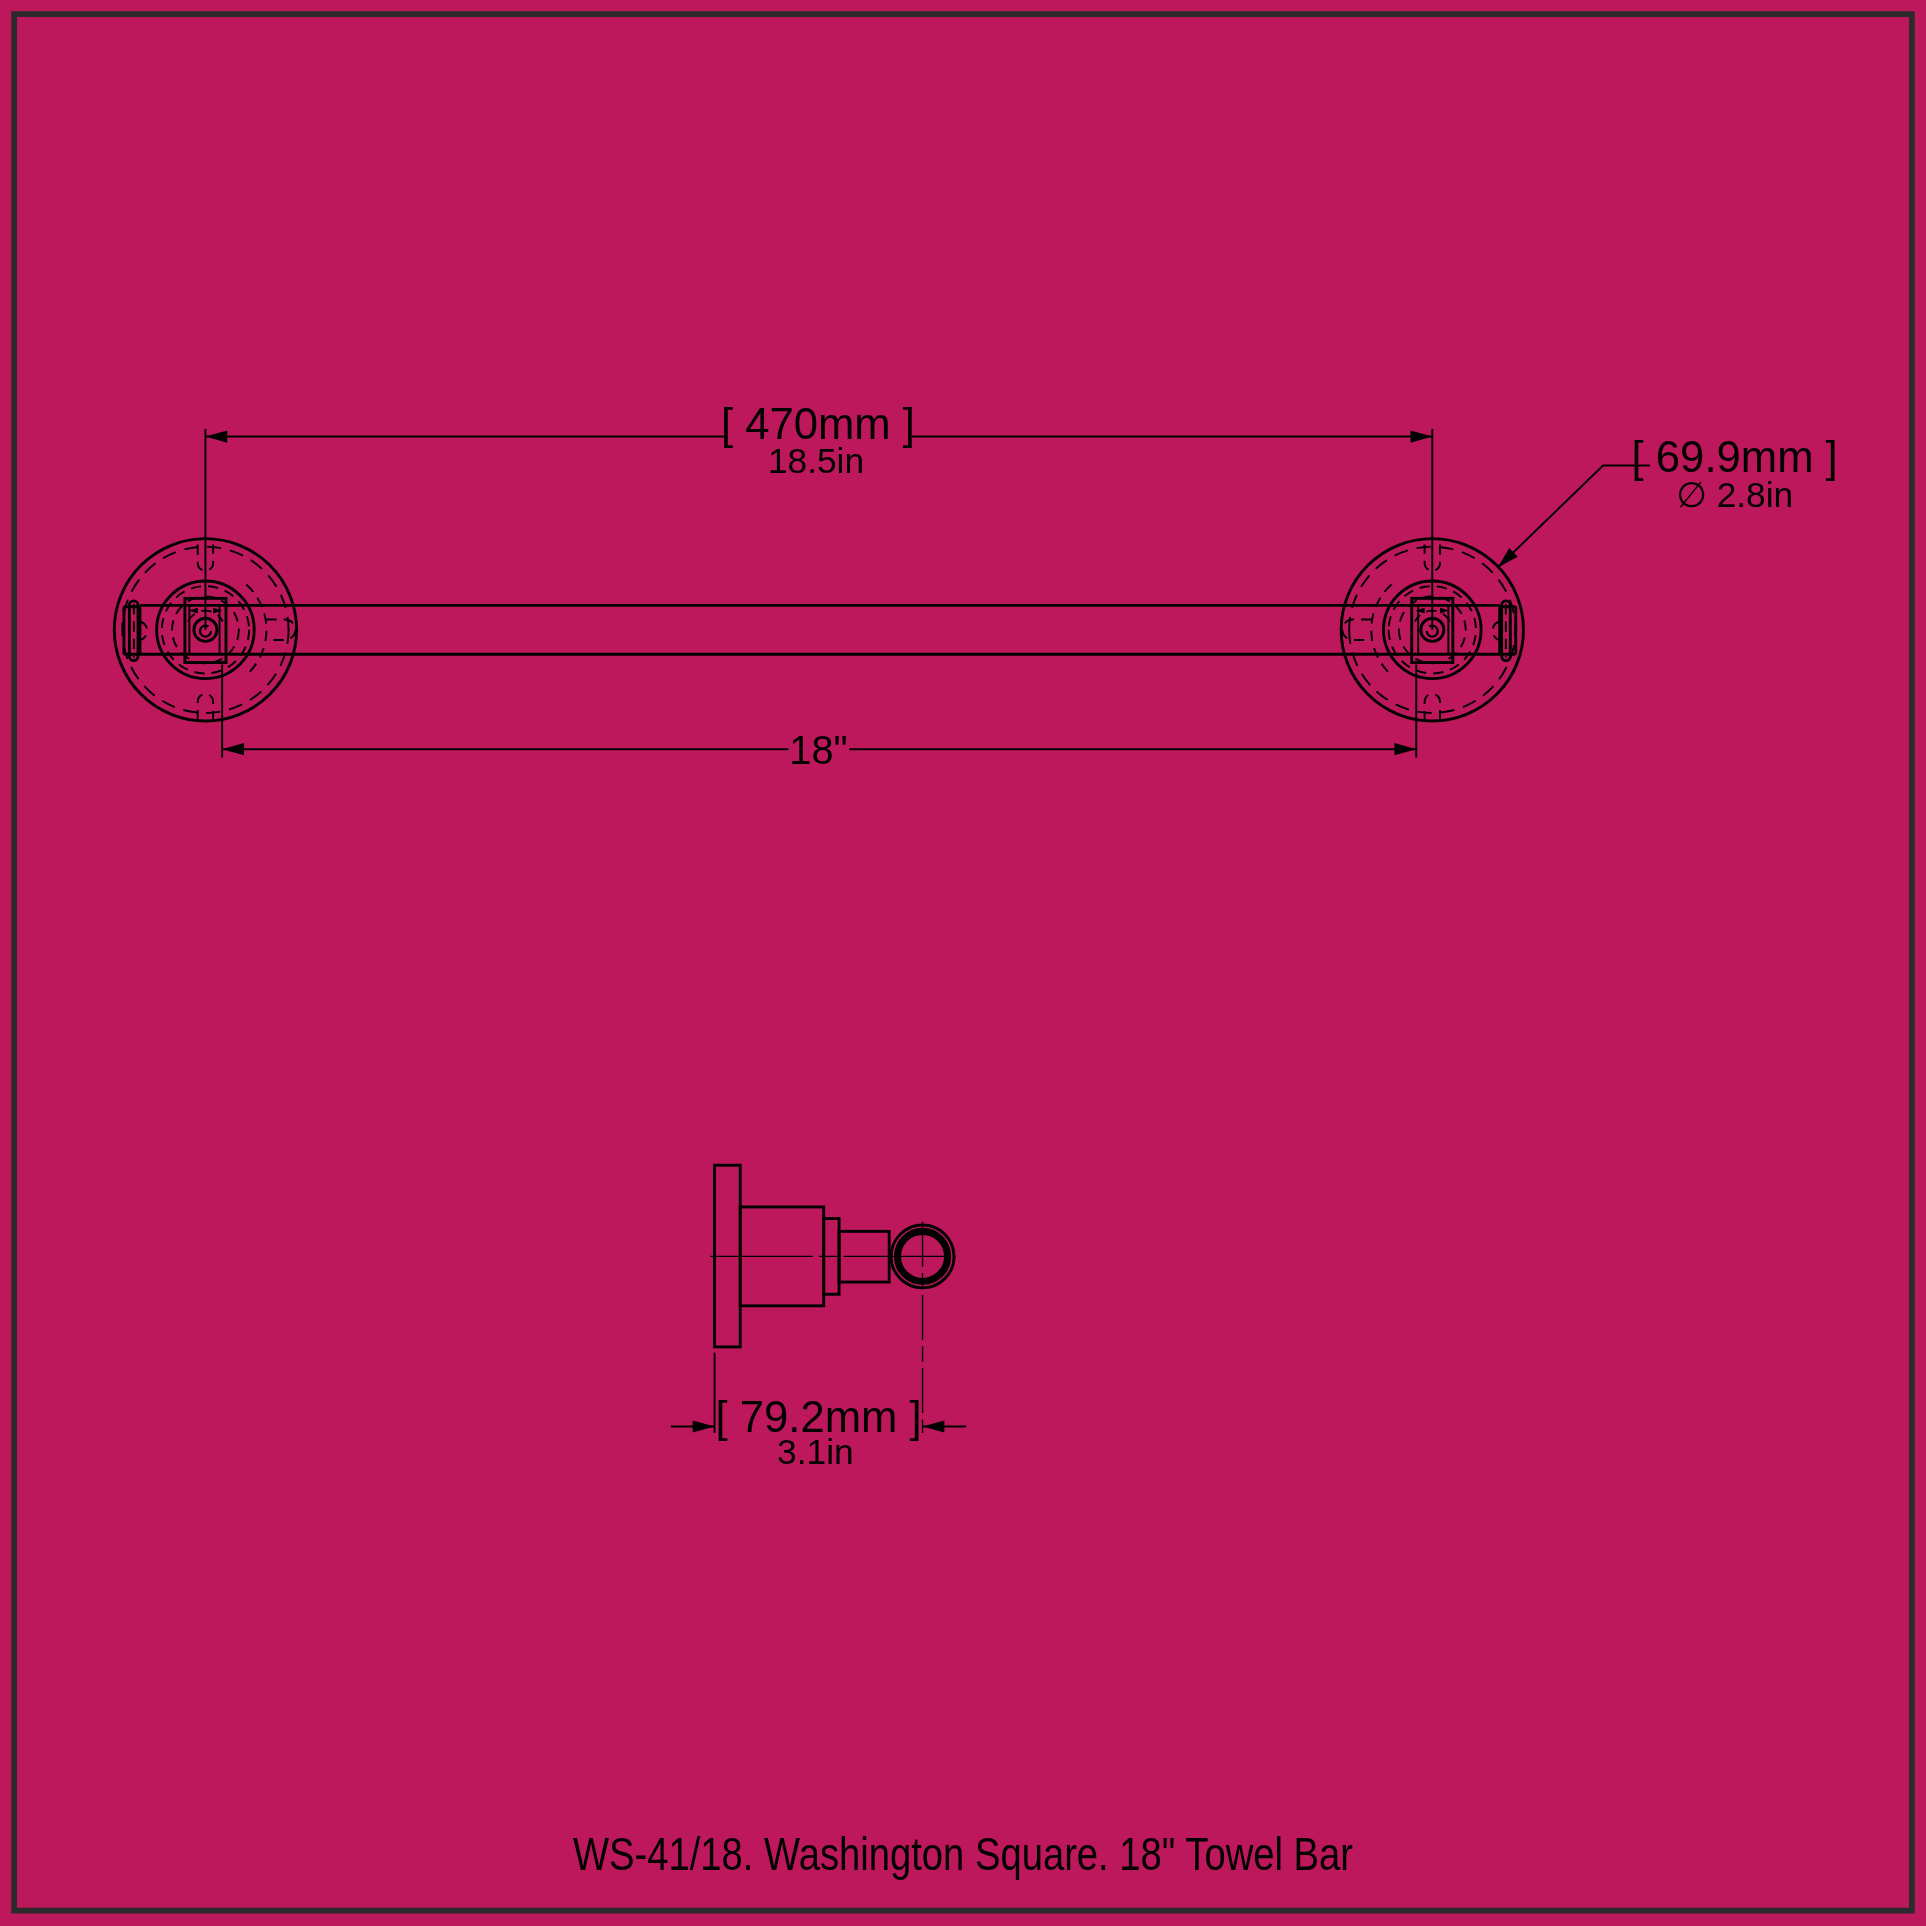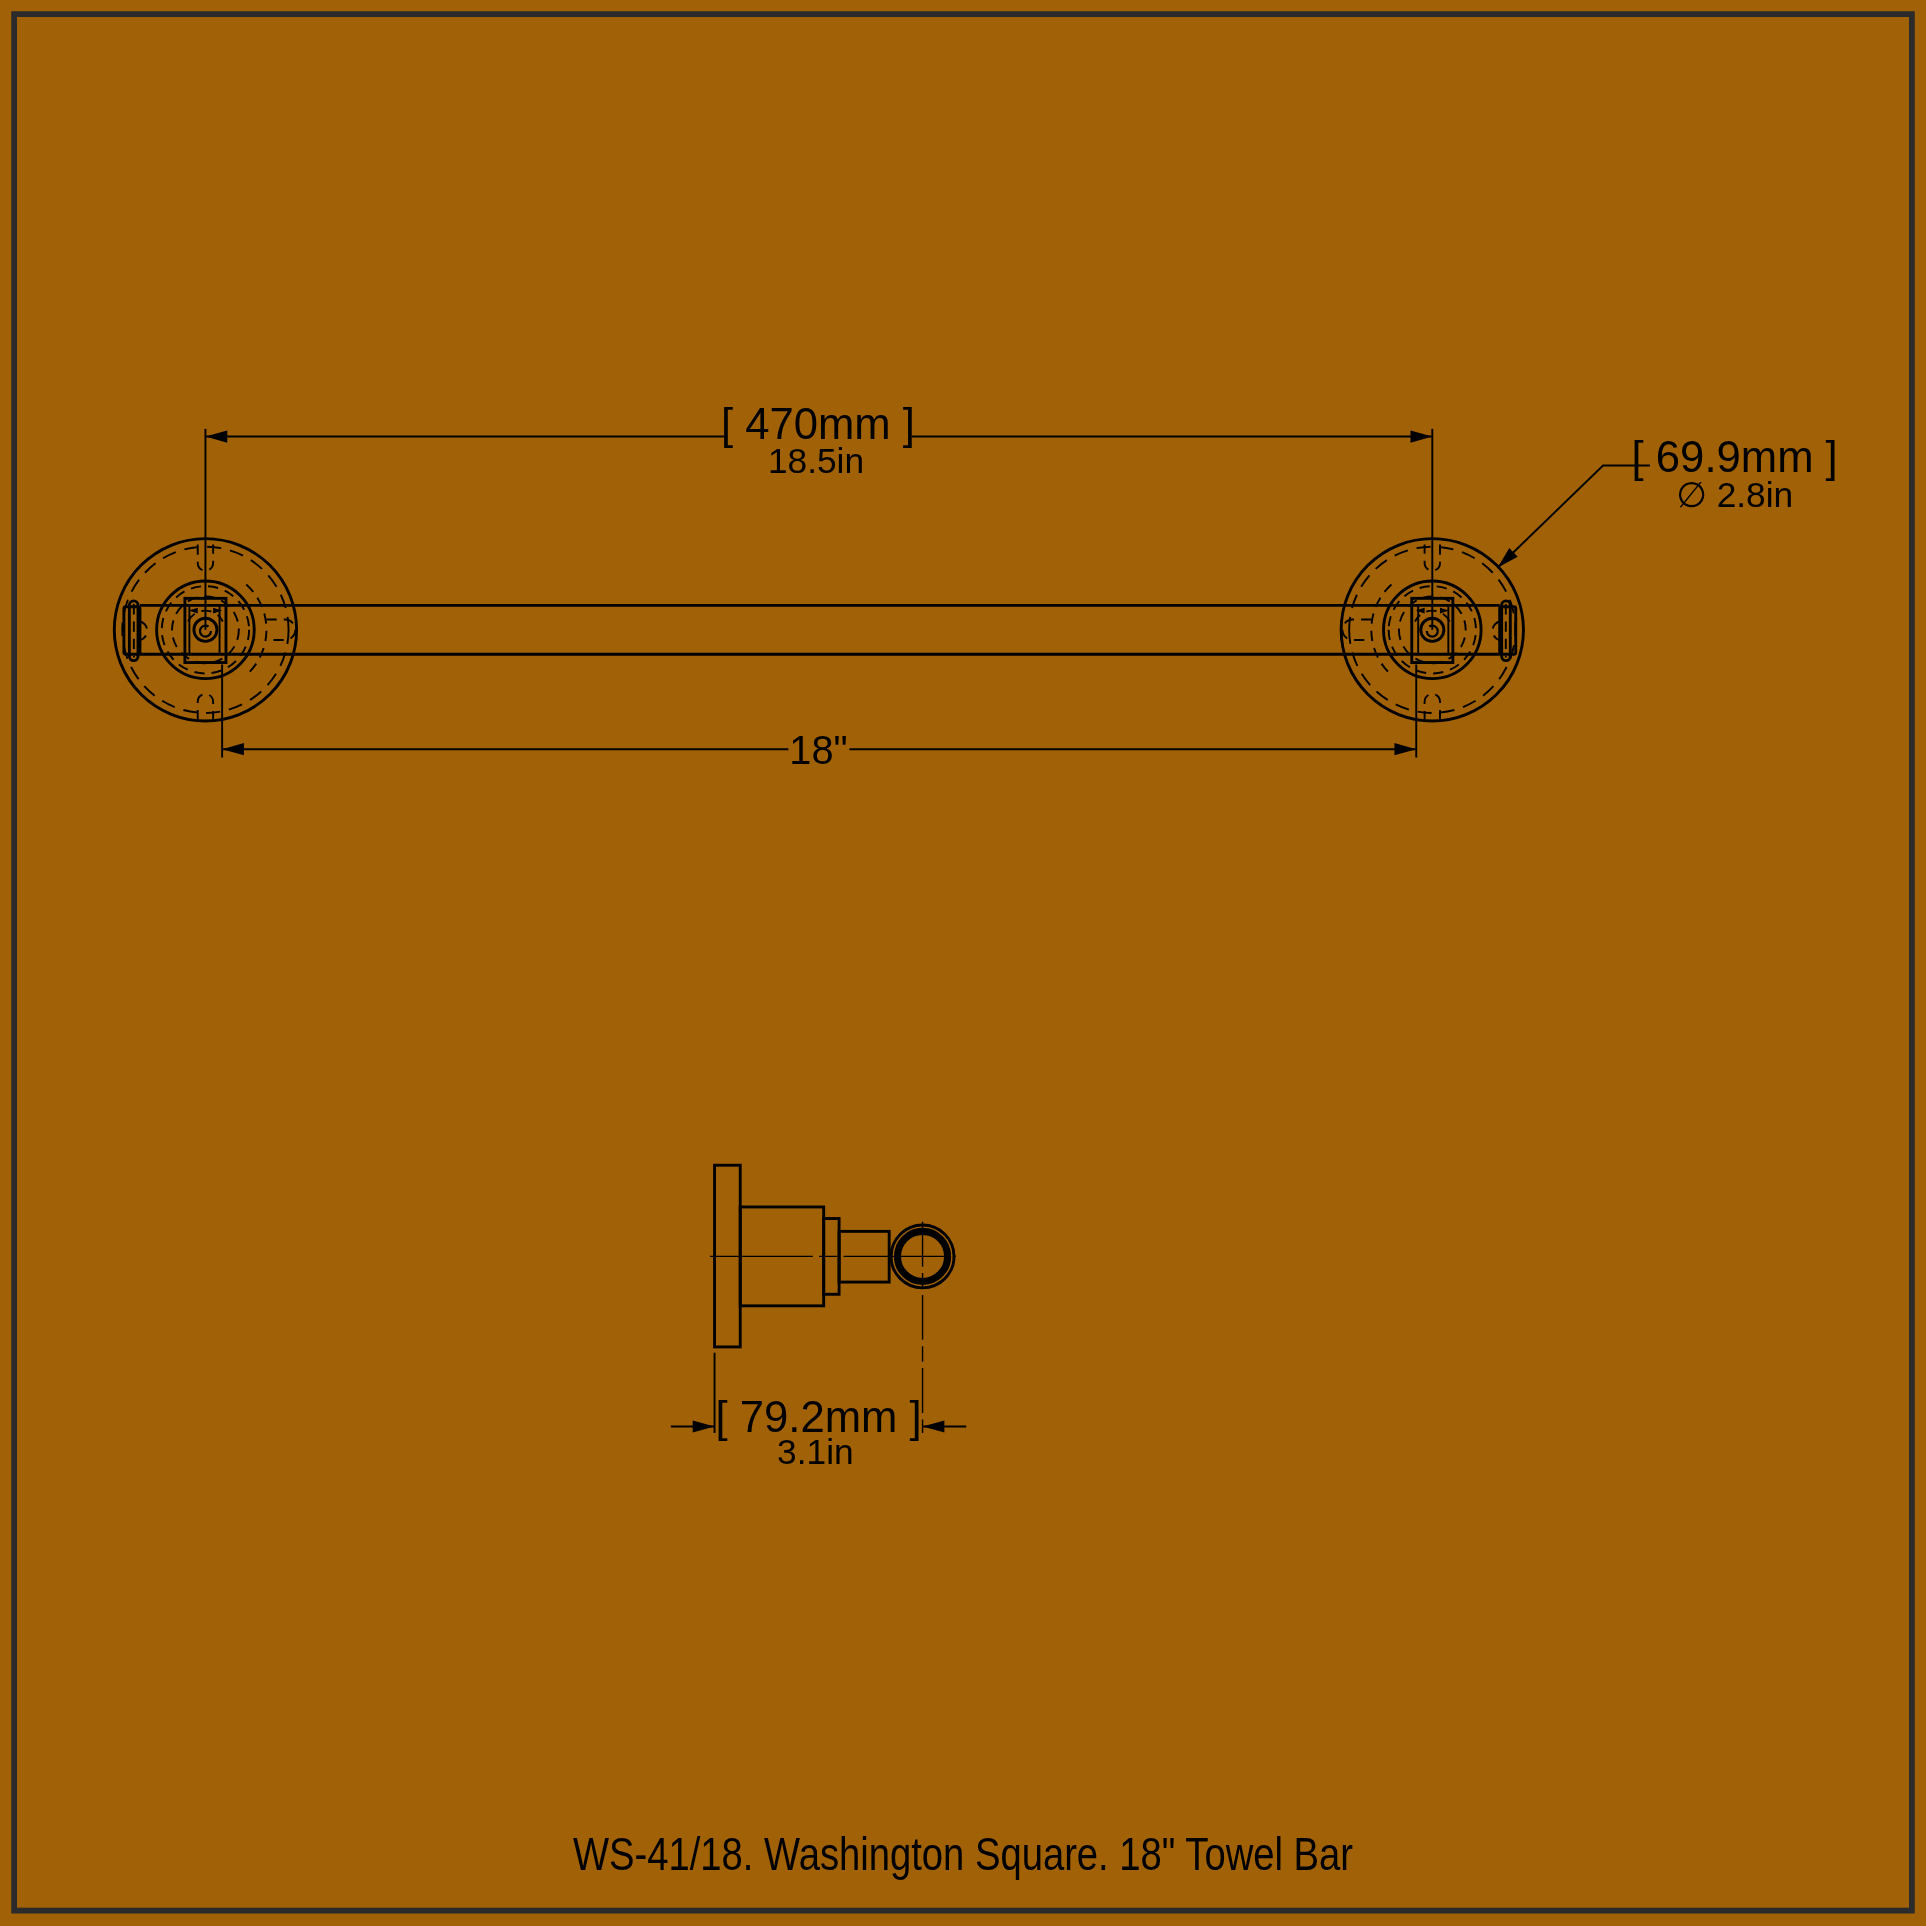--- a/index.html
+++ b/index.html
@@ -5,21 +5,21 @@
   html, body {
     margin: 0;
     padding: 0;
     background: #ffffff;
     font-family: "Liberation Sans", sans-serif;
   }
   .sheet {
     position: relative;
     width: 1926px;
     height: 1926px;
-    background: #a16207;
+    background: #be185d;
     overflow: hidden;
   }
   svg { display: block; }
   .outline   { fill: none; stroke: #000; stroke-width: 4.5; }
   .outline-thin { fill: none; stroke: #000; stroke-width: 3; }
   .dashed    { fill: none; stroke: #000; stroke-width: 3; stroke-dasharray: 22 14; }
   .dashed-fine { fill: none; stroke: #000; stroke-width: 3; stroke-dasharray: 16 11; }
   .dimline   { fill: none; stroke: #000; stroke-width: 3; }
   .centerline{ fill: none; stroke: #000; stroke-width: 2.2; }
   .arrow     { fill: #000; stroke: none; }

